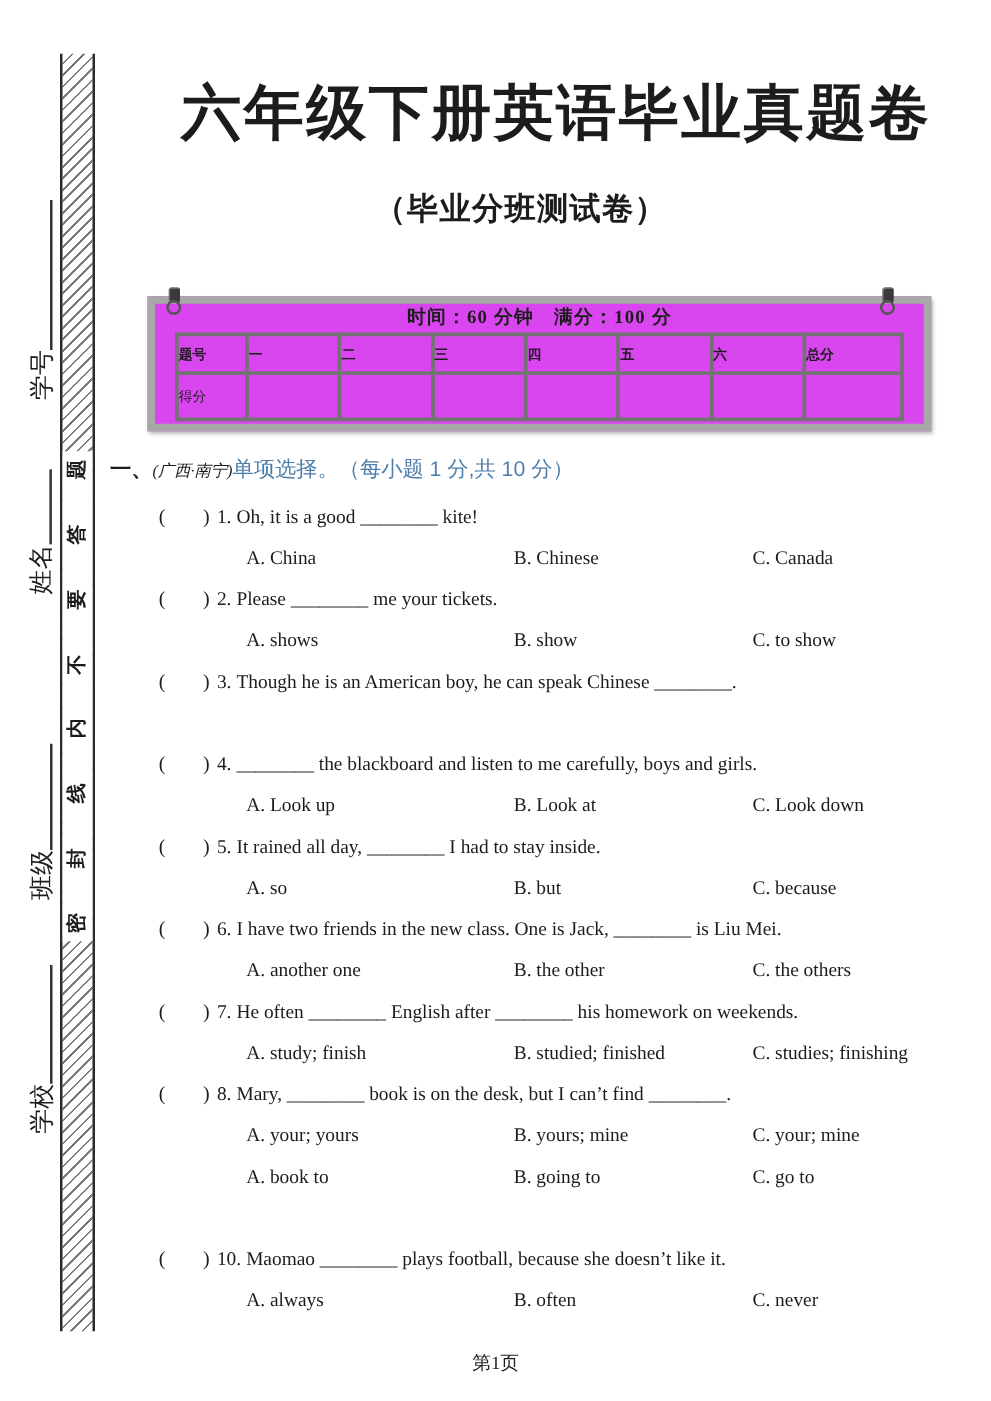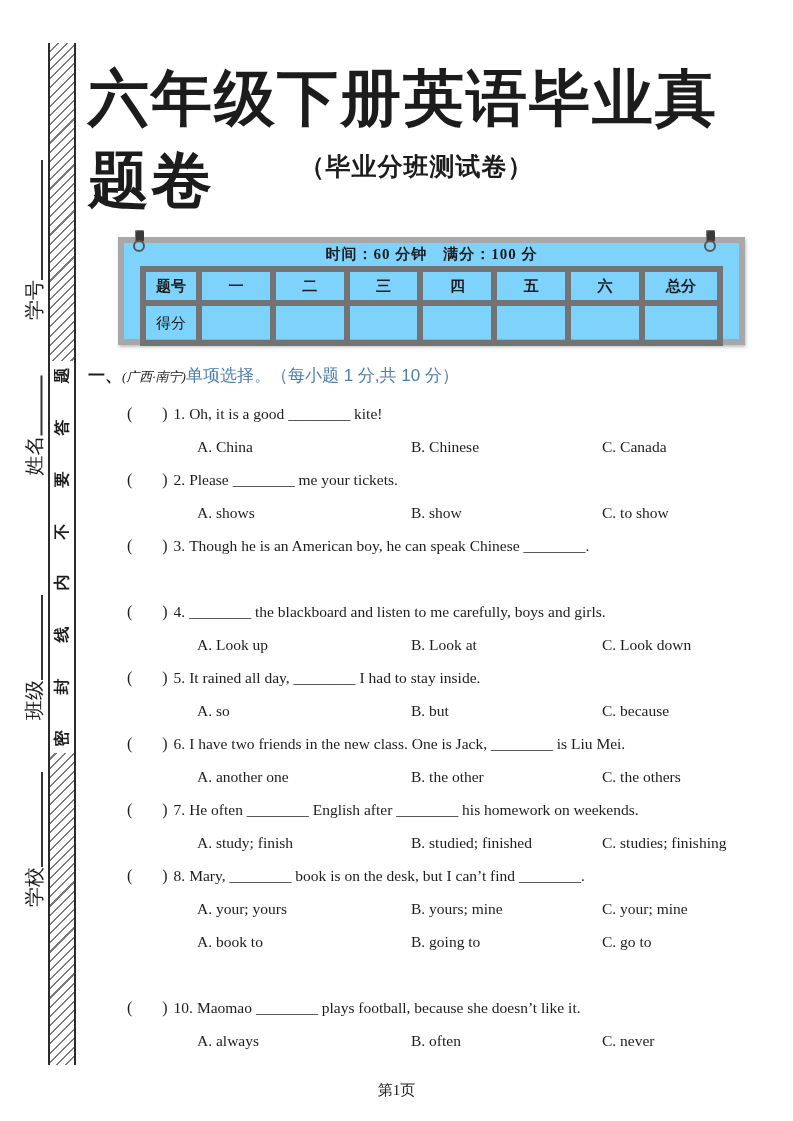--- a/index.html
+++ b/index.html
@@ -25,48 +25,48 @@
     font-family:"Liberation Sans","DejaVu Sans",sans-serif;
   }
   .m-label{
     position:absolute; height:24px; line-height:24px; white-space:nowrap;
     transform:rotate(-90deg); font-size:20px; text-align:left;
   }
   .m-line{ display:inline-block; vertical-align:-2px; border-bottom:2px solid #333; height:14px; }
 
   
   .title{
-    position:absolute; left:88px; top:58px; width:657px; text-align:left;
-    font-size:61px; font-weight:bold; letter-spacing:2px;
+    position:absolute; left:88px; top:58px; width:657px; text-align:right;
+    font-size:48px; font-weight:bold; letter-spacing:2px;
   }
   .subtitle{
     position:absolute; left:88px; top:150px; width:657px; text-align:center;
     font-size:25px; font-weight:bold; letter-spacing:1px;
   }
 
   
   .board{
     position:absolute; left:118px; top:237px; width:615px; height:96px;
-    border:6px solid #a8a8a8; background:#7dd3fc;
+    border:6px solid #a8a8a8; background:#d946ef;
     box-shadow:1px 2px 3px rgba(0,0,0,.25);
     font-family:Liberation Serif, serif;
   }
   .pin{ position:absolute; top:-13px; width:14px; height:24px; }
   .pin-left{ left:8px; } .pin-right{ right:22px; }
   .pin-head{ width:9px; height:12px; background:#3a3a3a; border-radius:2px; margin:0 auto; box-shadow:inset 1px 1px 0 #777; }
   .pin-ring{ width:8px; height:8px; border:2px solid #555; border-radius:50%; margin:-2px auto 0; background:transparent; }
   .board-meta{
     text-align:center; font-weight:bold; font-size:15px; line-height:17px; margin-top:3px;
     letter-spacing:1px;
   }
   table.score{
     width:583px; margin:3px auto 0; border-collapse:collapse; table-layout:fixed;
   }
   table.score td{
-    border:6px solid #737373; text-align:center; font-size:15px; padding:0;
+    border:3px solid #737373; font-size:11px; padding:0;
   }
   table.score tr.hdr td{ height:28px; font-weight:bold; }
   table.score tr.val td{ height:34px; }
   col.c-first{ width:56px; } col.c-last{ width:78px; }
 
   
   .section-head{
     position:absolute; left:88px; top:364px; white-space:nowrap; font-size:17px;
   }
   .sec-num{ font-weight:bold; font-family:"Liberation Sans","DejaVu Sans",sans-serif; }

